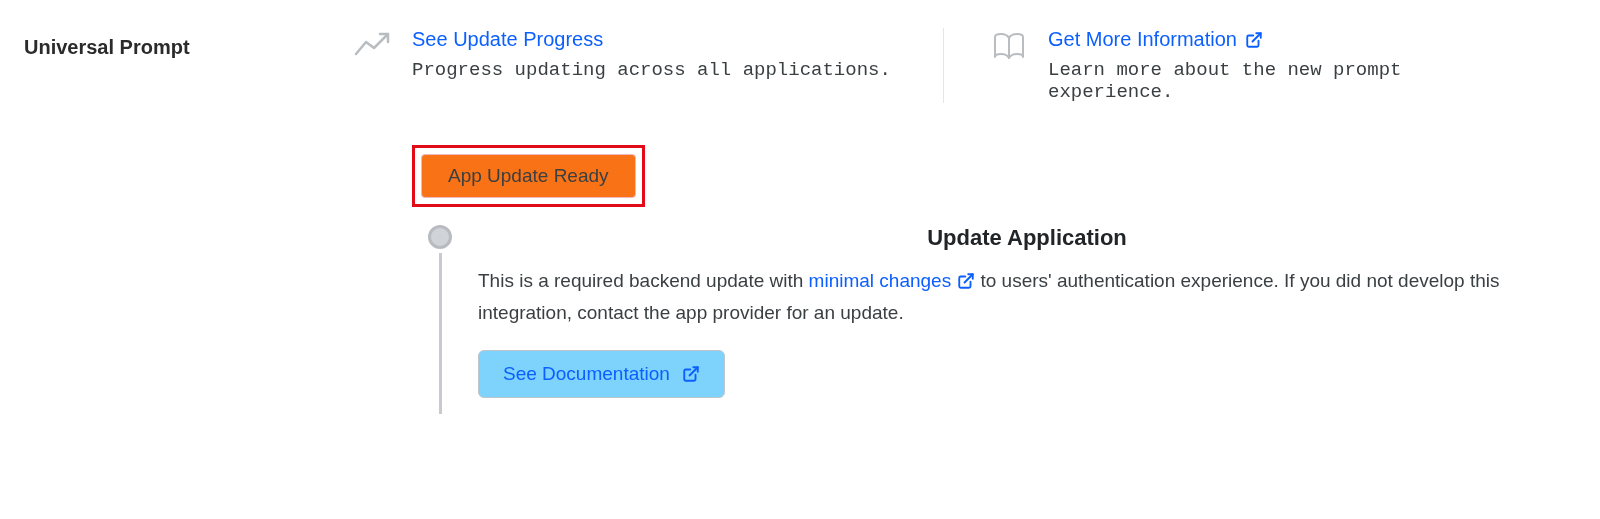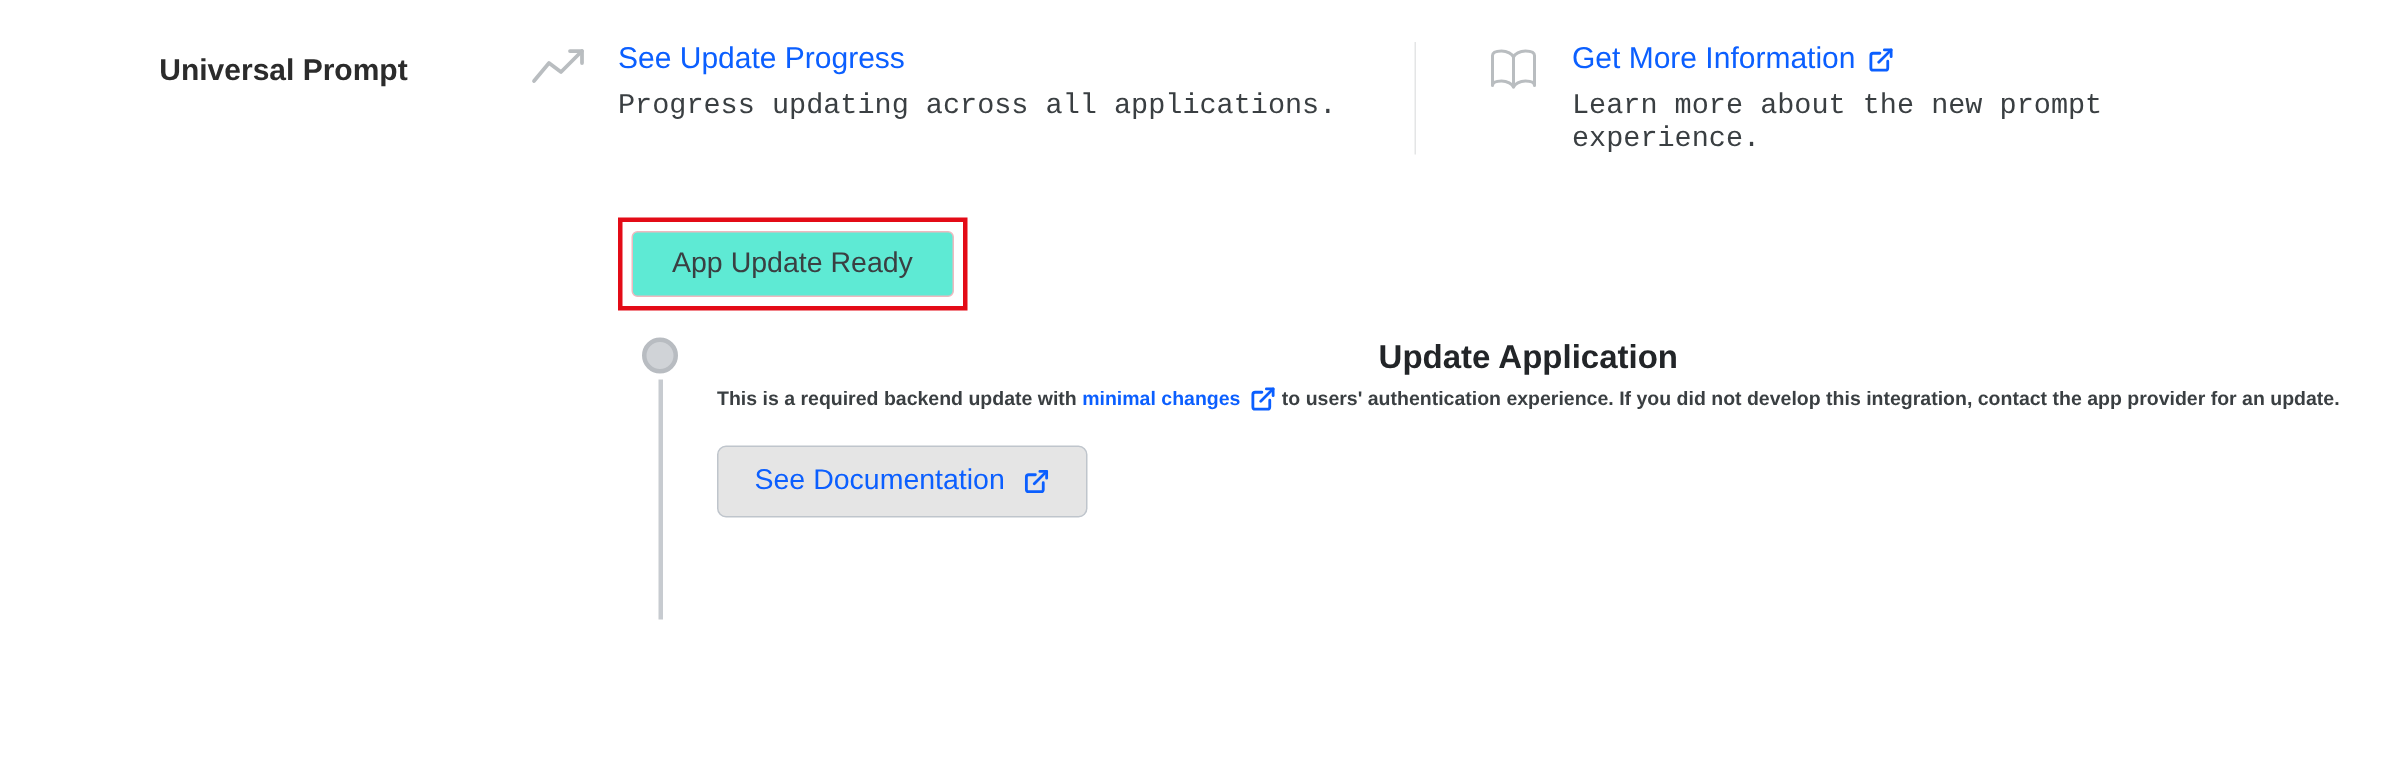--- a/index.html
+++ b/index.html
@@ -8,21 +8,20 @@
     padding: 28px 24px;
     font-family: -apple-system, BlinkMacSystemFont, "Segoe UI", Helvetica, Arial, sans-serif;
     color: #353a3d;
     background: #fff;
     width: 1600px;
   }
   .row { display: flex; }
   .label-col {
     width: 330px;
     padding-top: 8px;
-    text-align: center;
   }
   .label-col .section-label {
     font-size: 20px;
     font-weight: 700;
     color: #2b2b2b;
   }
   .main-col { flex: 1; }
 
   .info-cards {
     display: flex;
@@ -61,21 +60,21 @@
 
   .badge-wrap {
     display: inline-block;
     border: 3px solid #e30b17;
     padding: 6px;
     margin-left: 58px;
     margin-bottom: 18px;
   }
   .badge {
     display: inline-block;
-    background: #5eead4;
+    background: #f97316;
     border: 1px solid #eeb9bf;
     border-radius: 4px;
     padding: 10px 26px;
     font-size: 19px;
     color: #3a3f42;
   }
 
   .steps {
     margin-left: 72px;
   }
@@ -104,43 +103,42 @@
     min-height: 160px;
   }
   .step-body { padding-top: 0; padding-bottom: 20px; }
   .step-title {
     font-size: 22px;
     font-weight: 700;
     color: #222528;
     text-align: center;
   }
   .step-desc {
-    margin-top: 4px;
-    font-size: 13px;
+    margin-top: 14px;
+    font-size: 19px;
     color: #3a3f42;
     line-height: 1.7;
-    font-weight: bold;
   }
   .step-desc a.inline-link {
     color: #0b5fff;
     text-decoration: none;
     display: inline-flex;
     align-items: center;
     gap: 6px;
     cursor: pointer;
     justify-content: flex-end;
   }
 
   .doc-btn {
     margin-top: 20px;
     display: inline-flex;
     align-items: center;
     gap: 12px;
     border: 1px solid #bfc5cc;
-    background: #e5e5e5;
+    background: #7dd3fc;
     color: #0b5fff;
     font-size: 19px;
     padding: 12px 24px;
     border-radius: 6px;
     cursor: pointer;
   }
 
   .step.locked .step-title { color: #96999c; }
   .lock-icon { color: #a8abaf; margin-top: 2px; }
 

